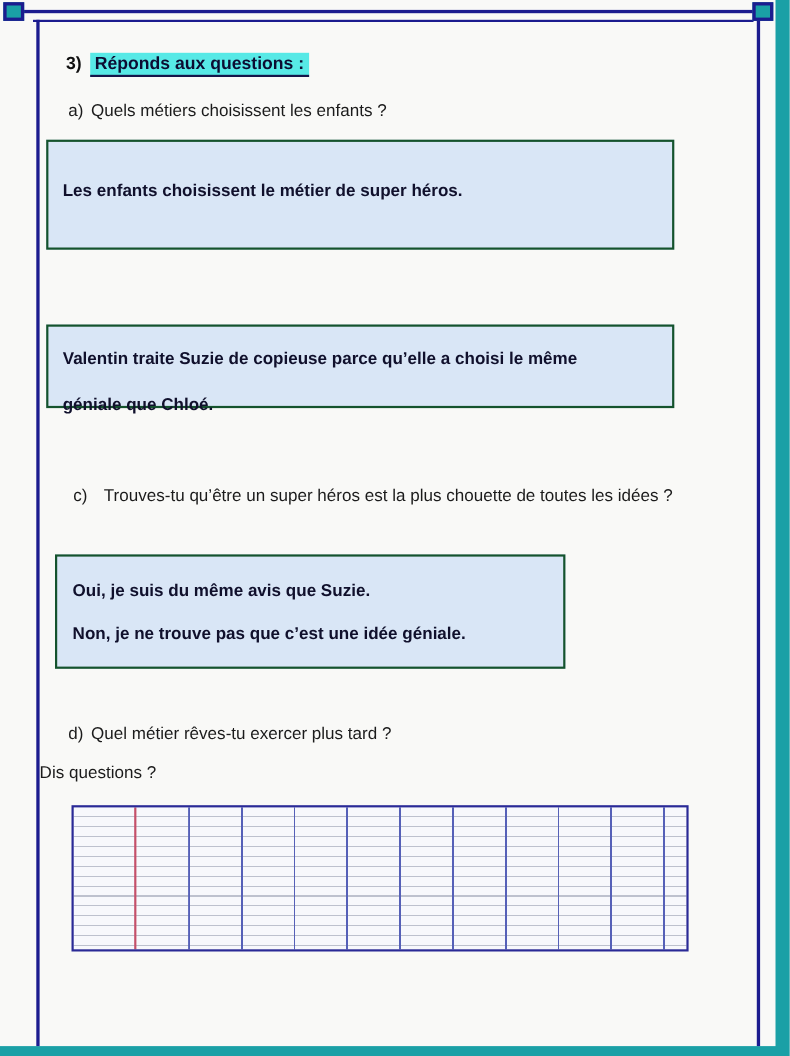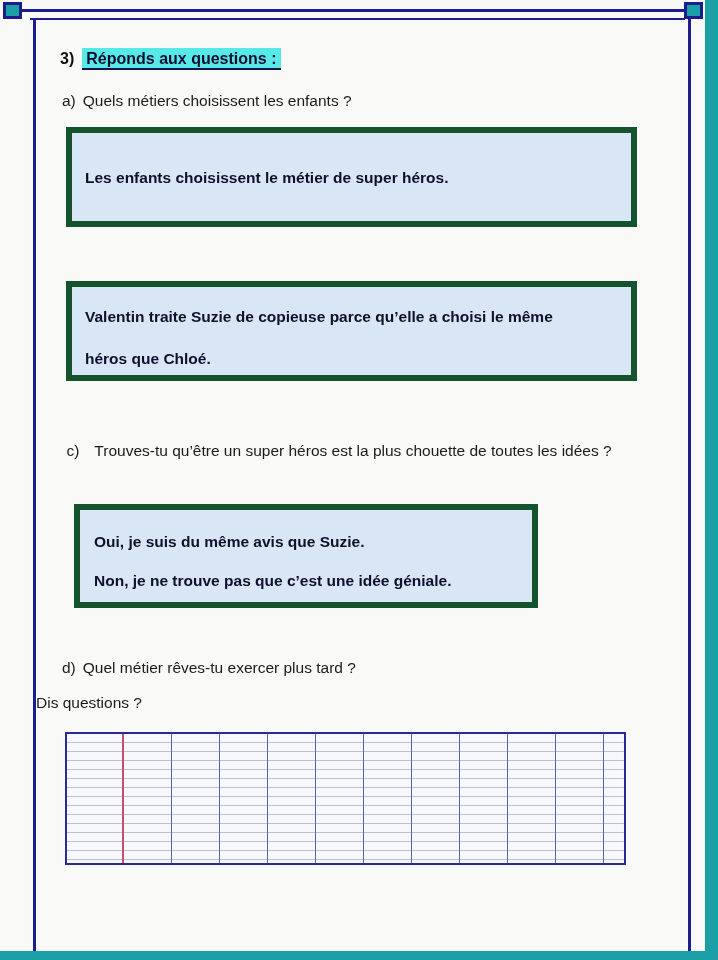--- a/index.html
+++ b/index.html
@@ -35,25 +35,25 @@
   .qb { left:62px; top:259px; }
   .qc { left:62px; top:440px; width:562px; display:flex; }
   .qc .qlabel { flex:0 0 22px; margin-right:5px; }
   .qc .qtext { width:528px; }
   .qd { left:62px; top:657px; }
   .dis { position:absolute; left:36px; top:694px; font-size:15.5px; color:#1b1b1b; }
 
   
   .abox {
     position:absolute; box-sizing:border-box;
-    border:6px solid #14532d; background:#d9e6f6;
-    color:#10102c; font-weight:bold; font-size:15.5px;margin-left:24px;
+    border:2px solid #14532d; background:#d9e6f6;
+    color:#10102c; font-weight:bold; font-size:15.5px;
   }
   .box-a { left:42px; top:127px; width:571px; height:100px; padding:36px 14px 0 13px; }
-  .box-b { left:42px; top:281px; width:571px; height:100px; padding:9px 14px 0 13px; line-height:42px; }
+  .box-b { left:42px; top:295px; width:571px; height:76px; padding:9px 14px 0 13px; line-height:42px; }
   .box-c { left:50px; top:504px; width:464px; height:104px; padding:12px 12px 0 14px; line-height:39px; }
 
   
   .write-grid {
     position:absolute; left:65px; top:732px; width:561px; height:133px;
     box-sizing:border-box; border:2px solid #2a2a96;
     background-color:#f7f8fc;
     background-image:
       linear-gradient(to right, #c4506a, #c4506a),
       repeating-linear-gradient(to right, #5560b8 0 1.5px, transparent 1.5px 48px),
@@ -82,21 +82,21 @@
 
     <div class="q qa">
       <span class="qlabel">a)</span><span class="qtext">Quels métiers choisissent les enfants ?</span>
     </div>
     <div class="abox box-a">
       <div>Les enfants choisissent le métier de super héros.</div>
     </div>
 
     <div class="abox box-b">
       <div>Valentin traite Suzie de copieuse parce qu’elle a choisi le même</div>
-      <div>héros que Chloé.</div>
+      <div>géniale que Chloé.</div>
     </div>
 
     <div class="q qc">
       <span class="qlabel">c)</span>
       <span class="qtext">Trouves-tu qu’être un super héros est  la plus chouette de toutes les idées ?</span>
     </div>
     <div class="abox box-c">
       <div>Oui, je suis du même avis que Suzie.</div>
       <div>Non, je ne trouve pas que c’est une idée géniale.</div>
     </div>

